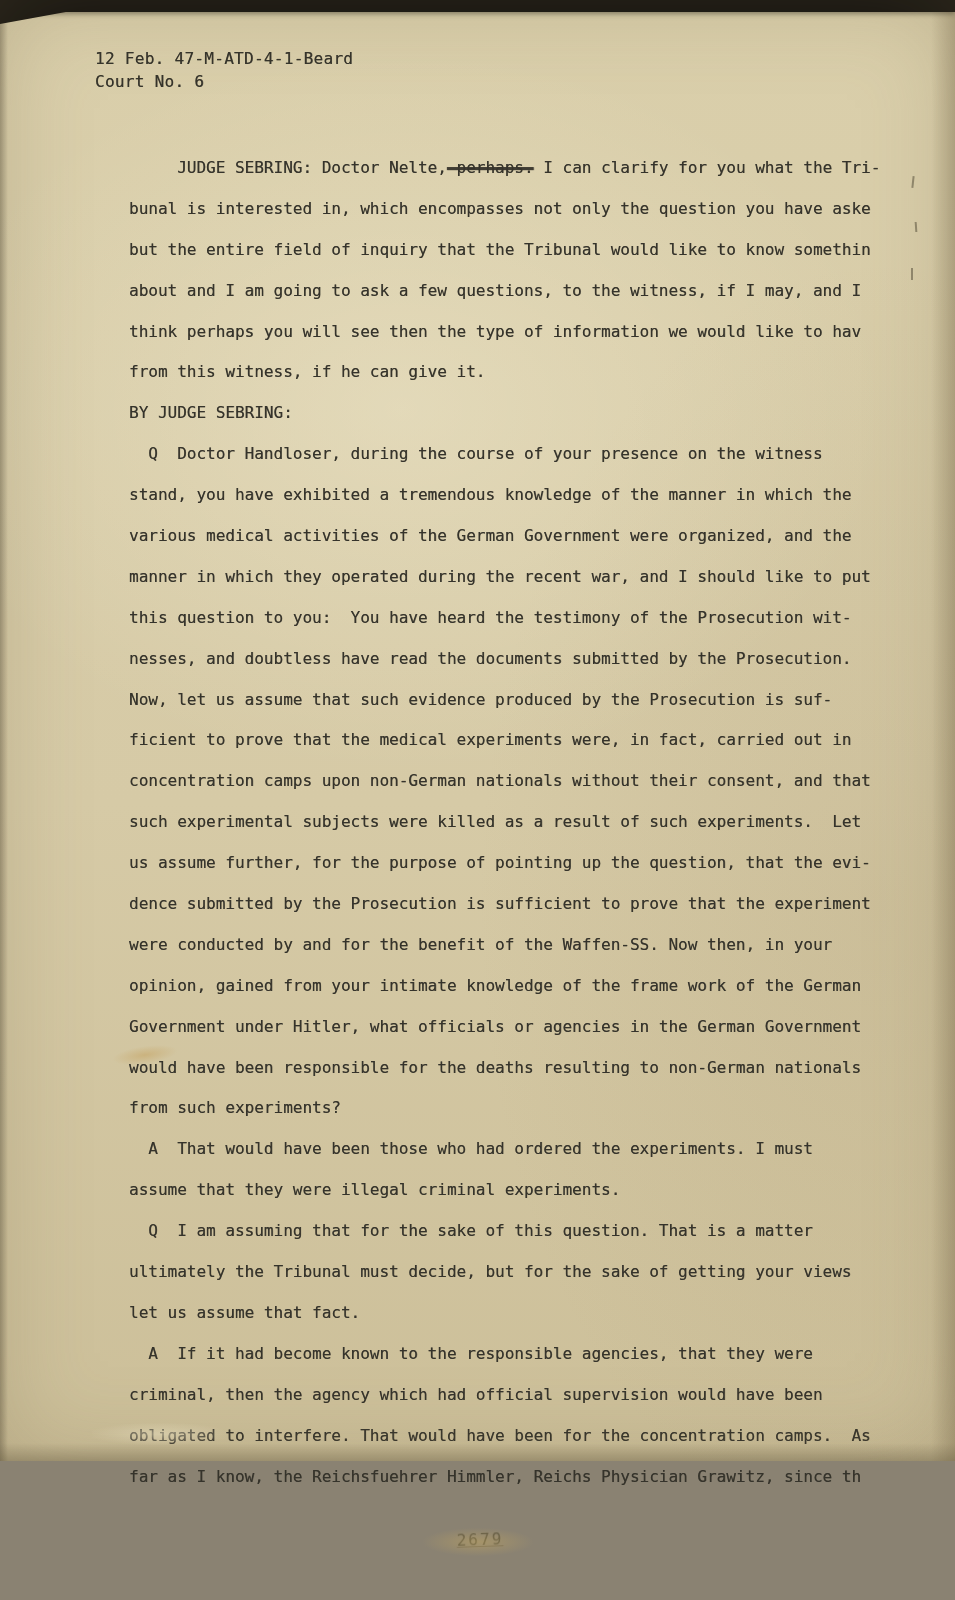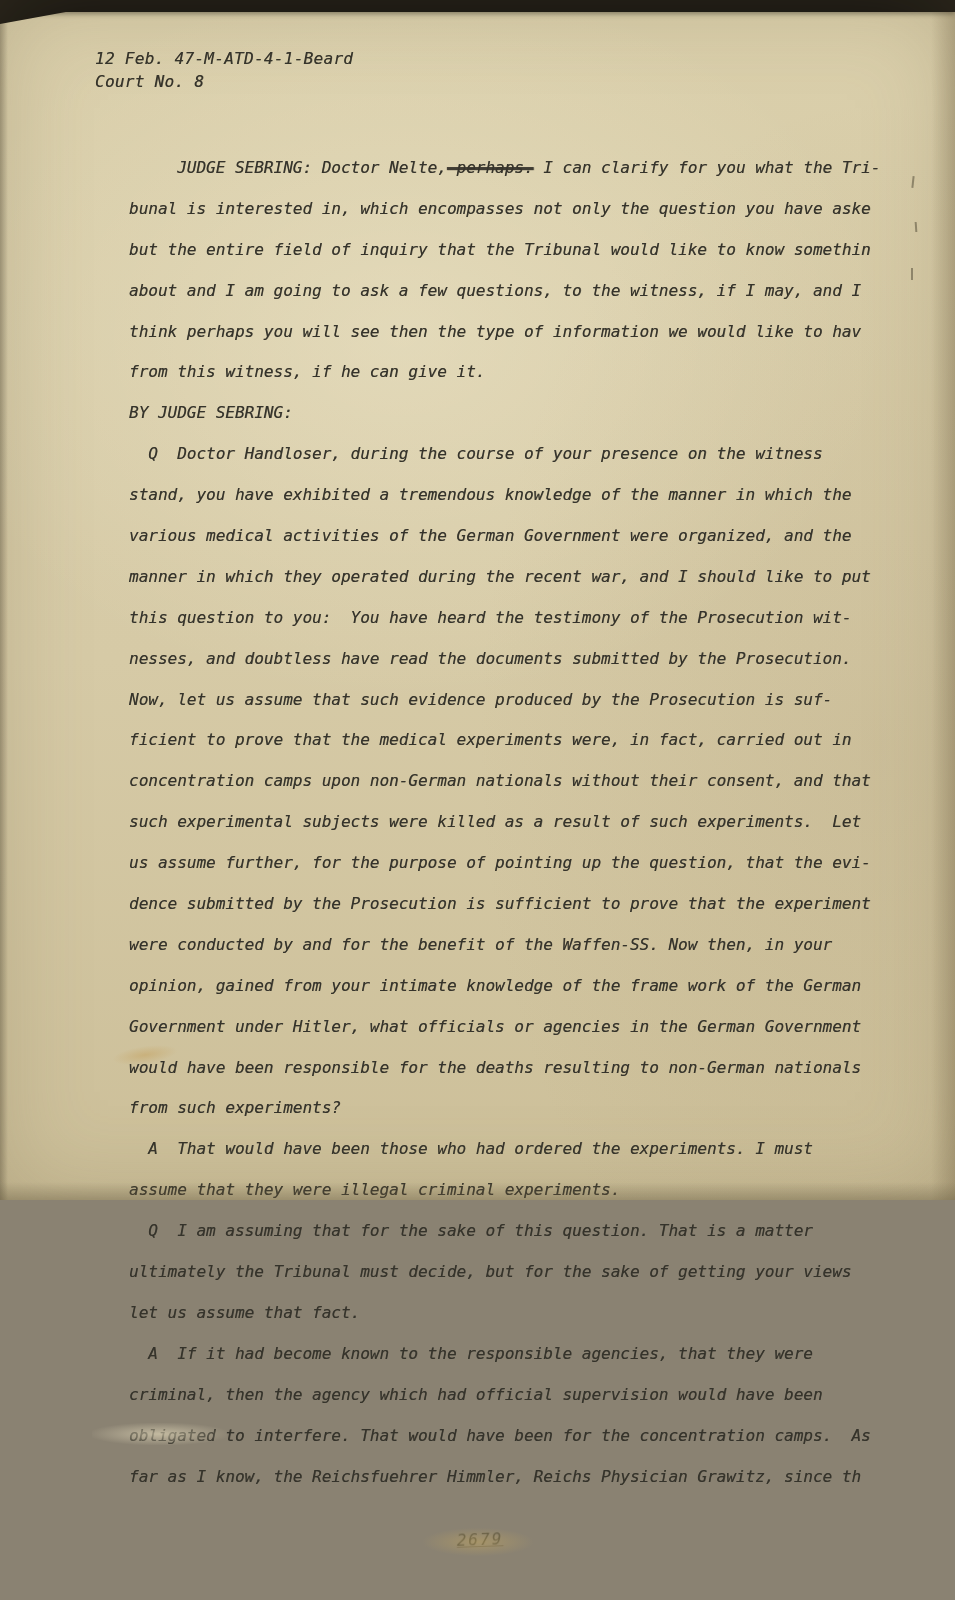--- a/index.html
+++ b/index.html
@@ -2,28 +2,27 @@
 <html style="--paper: #d6caa6; --ink: #35332b;"><head>
 <meta charset="utf-8">
 <style>
   * { margin: 0; padding: 0; box-sizing: border-box; }
   html, body { width: 955px; height: 1600px; }
   body { overflow: hidden; background: #8a8272; }
 
   .page {
     position: relative;
     width: 955px;
-    height: 1200px;
+    height: 1461px;
     background:
       radial-gradient(ellipse 700px 520px at 42% 28%, rgba(255,250,228,0.28), rgba(255,250,228,0) 70%),
       radial-gradient(ellipse 560px 900px at 92% 62%, rgba(158,138,98,0.16), rgba(158,138,98,0) 72%),
       linear-gradient(180deg, #dacfab 0%, var(--paper, #d6caa6) 55%, #ccbf99 100%);
     font-family: "DejaVu Sans Mono", "Liberation Mono", monospace;
     color: var(--ink, #35332b);
-    font-style: italic;
   }
   .page::after {
     content: '';
     position: absolute;
     inset: 0;
     box-shadow: inset 0 0 90px rgba(118,103,72,0.28);
     pointer-events: none;
     z-index: 6;
   }
 
@@ -123,21 +122,21 @@
 <div class="page">
 
   <div class="top-edge"></div>
   <div class="corner-tl"></div>
   <div class="edge-left"></div>
   <div class="edge-right"></div>
   <div class="edge-bottom"></div>
 
   <div class="header">
     <div class="hline">12 Feb. 47-M-ATD-4-1-Beard</div>
-    <div class="hline">Court No. 8</div>
+    <div class="hline">Court No. 6</div>
   </div>
 
   <div class="body">
     <div class="line"><span>     JUDGE SEBRING: Doctor Nelte,</span><span class="struck"> perhaps.</span><span> I can clarify for you what the Tri-</span></div>
     <div class="lines-rest"><div class="line">bunal is interested in, which encompasses not only the question you have aske</div><div class="line">but the entire field of inquiry that the Tribunal would like to know somethin</div><div class="line">about and I am going to ask a few questions, to the witness, if I may, and I</div><div class="line">think perhaps you will see then the type of information we would like to hav</div><div class="line">from this witness, if he can give it.</div><div class="line">BY JUDGE SEBRING:</div><div class="line">  Q  Doctor Handloser, during the course of your presence on the witness</div><div class="line">stand, you have exhibited a tremendous knowledge of the manner in which the</div><div class="line">various medical activities of the German Government were organized, and the</div><div class="line">manner in which they operated during the recent war, and I should like to put</div><div class="line">this question to you:  You have heard the testimony of the Prosecution wit-</div><div class="line">nesses, and doubtless have read the documents submitted by the Prosecution.</div><div class="line">Now, let us assume that such evidence produced by the Prosecution is suf-</div><div class="line">ficient to prove that the medical experiments were, in fact, carried out in</div><div class="line">concentration camps upon non-German nationals without their consent, and that</div><div class="line">such experimental subjects were killed as a result of such experiments.  Let</div><div class="line">us assume further, for the purpose of pointing up the question, that the evi-</div><div class="line">dence submitted by the Prosecution is sufficient to prove that the experiment</div><div class="line">were conducted by and for the benefit of the Waffen-SS. Now then, in your</div><div class="line">opinion, gained from your intimate knowledge of the frame work of the German</div><div class="line">Government under Hitler, what officials or agencies in the German Government</div><div class="line">would have been responsible for the deaths resulting to non-German nationals</div><div class="line">from such experiments?</div><div class="line">  A  That would have been those who had ordered the experiments. I must</div><div class="line">assume that they were illegal criminal experiments.</div><div class="line">  Q  I am assuming that for the sake of this question. That is a matter</div><div class="line">ultimately the Tribunal must decide, but for the sake of getting your views</div><div class="line">let us assume that fact.</div><div class="line">  A  If it had become known to the responsible agencies, that they were</div><div class="line">criminal, then the agency which had official supervision would have been</div><div class="line">obligated to interfere. That would have been for the concentration camps.  As</div><div class="line">far as I know, the Reichsfuehrer Himmler, Reichs Physician Grawitz, since th</div></div>
   </div>
 
   <div class="pagenum-wrap">
     <div class="stain stain-pagenum"></div>
     <div class="pagenum">2679</div>

